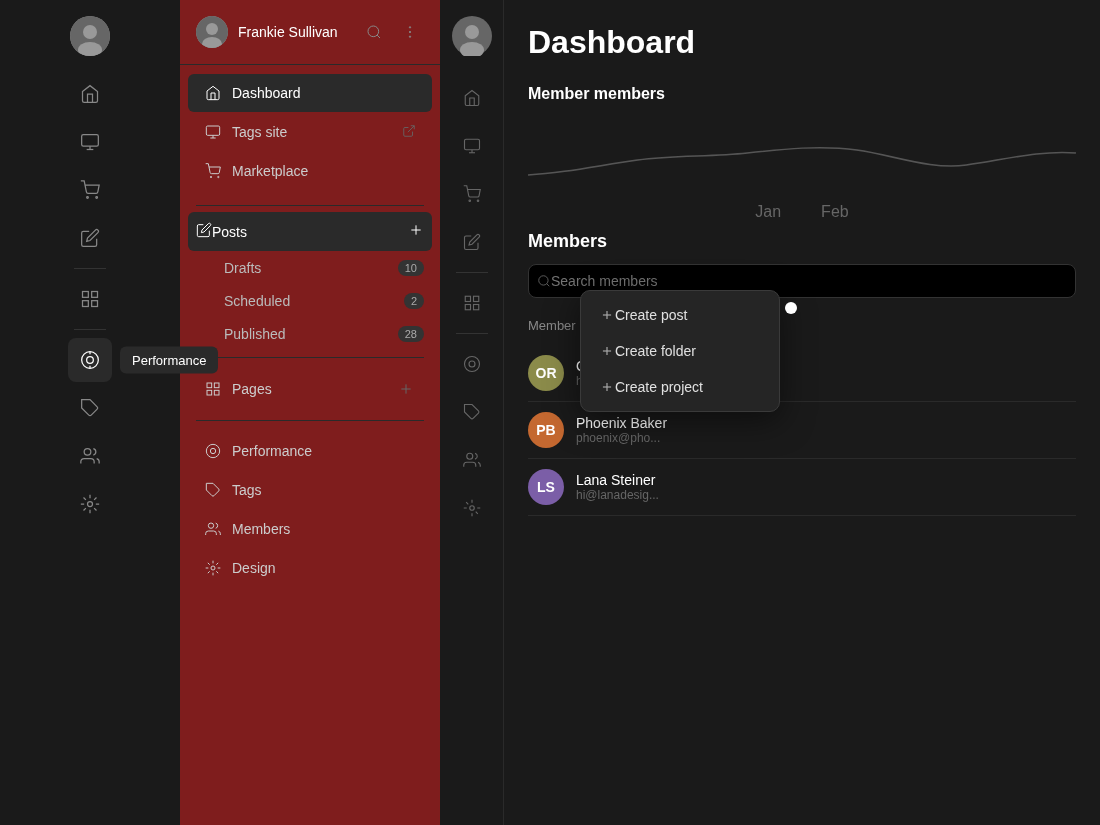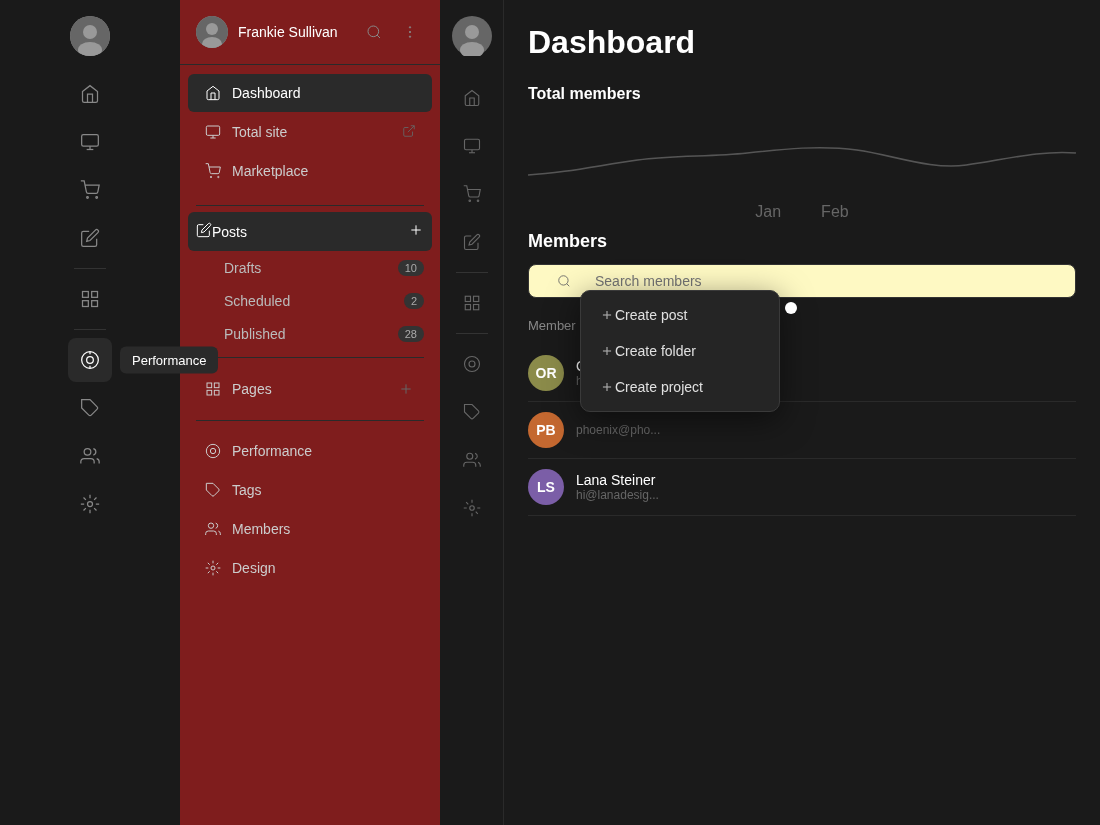--- a/index.html
+++ b/index.html
@@ -332,25 +332,25 @@
     .members-title {
       font-size: 18px;
       font-weight: 600;
       color: #fff;
       margin-bottom: 12px;
     }
 
     .search-members {
       display: flex;
       align-items: center;
-      gap: 24px;
-      background: #fef9c3;
+      gap: 0;
+      background: #000000;
       border: 1px solid #333;
       border-radius: 8px;
-      padding: 8px 28px;
+      padding: 8px 8px;
       margin-bottom: 16px;
     }
 
     .search-members input {
       background: none;
       border: none;
       outline: none;
       color: #888;
       font-size: 14px;
       flex: 1;
@@ -554,21 +554,21 @@
     </div>
 
     <div class="nav-item">
       <span class="nav-item-icon">
         <svg width="16" height="16" viewBox="0 0 24 24" fill="none" stroke="currentColor" stroke-width="1.5">
           <rect x="2" y="3" width="20" height="14" rx="2"></rect>
           <line x1="8" y1="21" x2="16" y2="21"></line>
           <line x1="12" y1="17" x2="12" y2="21"></line>
         </svg>
       </span>
-      <span class="nav-item-label">Total site</span>
+      <span class="nav-item-label">Tags site</span>
       <span class="nav-item-ext">
         <svg width="14" height="14" viewBox="0 0 24 24" fill="none" stroke="currentColor" stroke-width="1.5">
           <path d="M18 13v6a2 2 0 01-2 2H5a2 2 0 01-2-2V8a2 2 0 012-2h6"></path>
           <polyline points="15,3 21,3 21,9"></polyline>
           <line x1="10" y1="14" x2="21" y2="3"></line>
         </svg>
       </span>
     </div>
 
     <div class="nav-item">
@@ -787,21 +787,21 @@
         <circle cx="12" cy="12" r="3"></circle>
         <path d="M12 1v4M12 19v4M4.22 4.22l2.83 2.83M16.95 16.95l2.83 2.83M1 12h4M19 12h4"></path>
       </svg>
     </div>
   </div>
 
   <div class="right-content">
     <h1 class="dashboard-title">Dashboard</h1>
 
     <div>
-      <div class="total-members-label">Total members</div>
+      <div class="total-members-label">Member members</div>
 
       <div class="chart-area">
         <svg class="chart-svg" viewBox="0 0 300 80" preserveAspectRatio="none">
           <path d="M0,60 C20,58 40,50 60,45 C80,40 100,42 120,38 C140,34 160,30 180,35 C200,40 220,55 240,50 C260,45 280,35 300,38" fill="none" stroke="#555" stroke-width="1.5"></path>
         </svg>
         <div class="chart-labels">
           <span>Jan</span>
           <span>Feb</span>
         </div>
       </div>
@@ -830,20 +830,21 @@
         <div class="member-avatar av-olive">OR</div>
         <div class="member-info">
           <div class="member-name">Olivia Rhye</div>
           <div class="member-email">hello@@olivia...</div>
         </div>
       </div>
 
       <div class="member-row">
         <div class="member-avatar av-orange">PB</div>
         <div class="member-info">
+          <div class="member-name">Phoenix Baker</div>
           <div class="member-email">phoenix@pho...</div>
         </div>
       </div>
 
       <div class="member-row">
         <div class="member-avatar av-purple">LS</div>
         <div class="member-info">
           <div class="member-name">Lana Steiner</div>
           <div class="member-email">hi@lanadesig...</div>
         </div>

